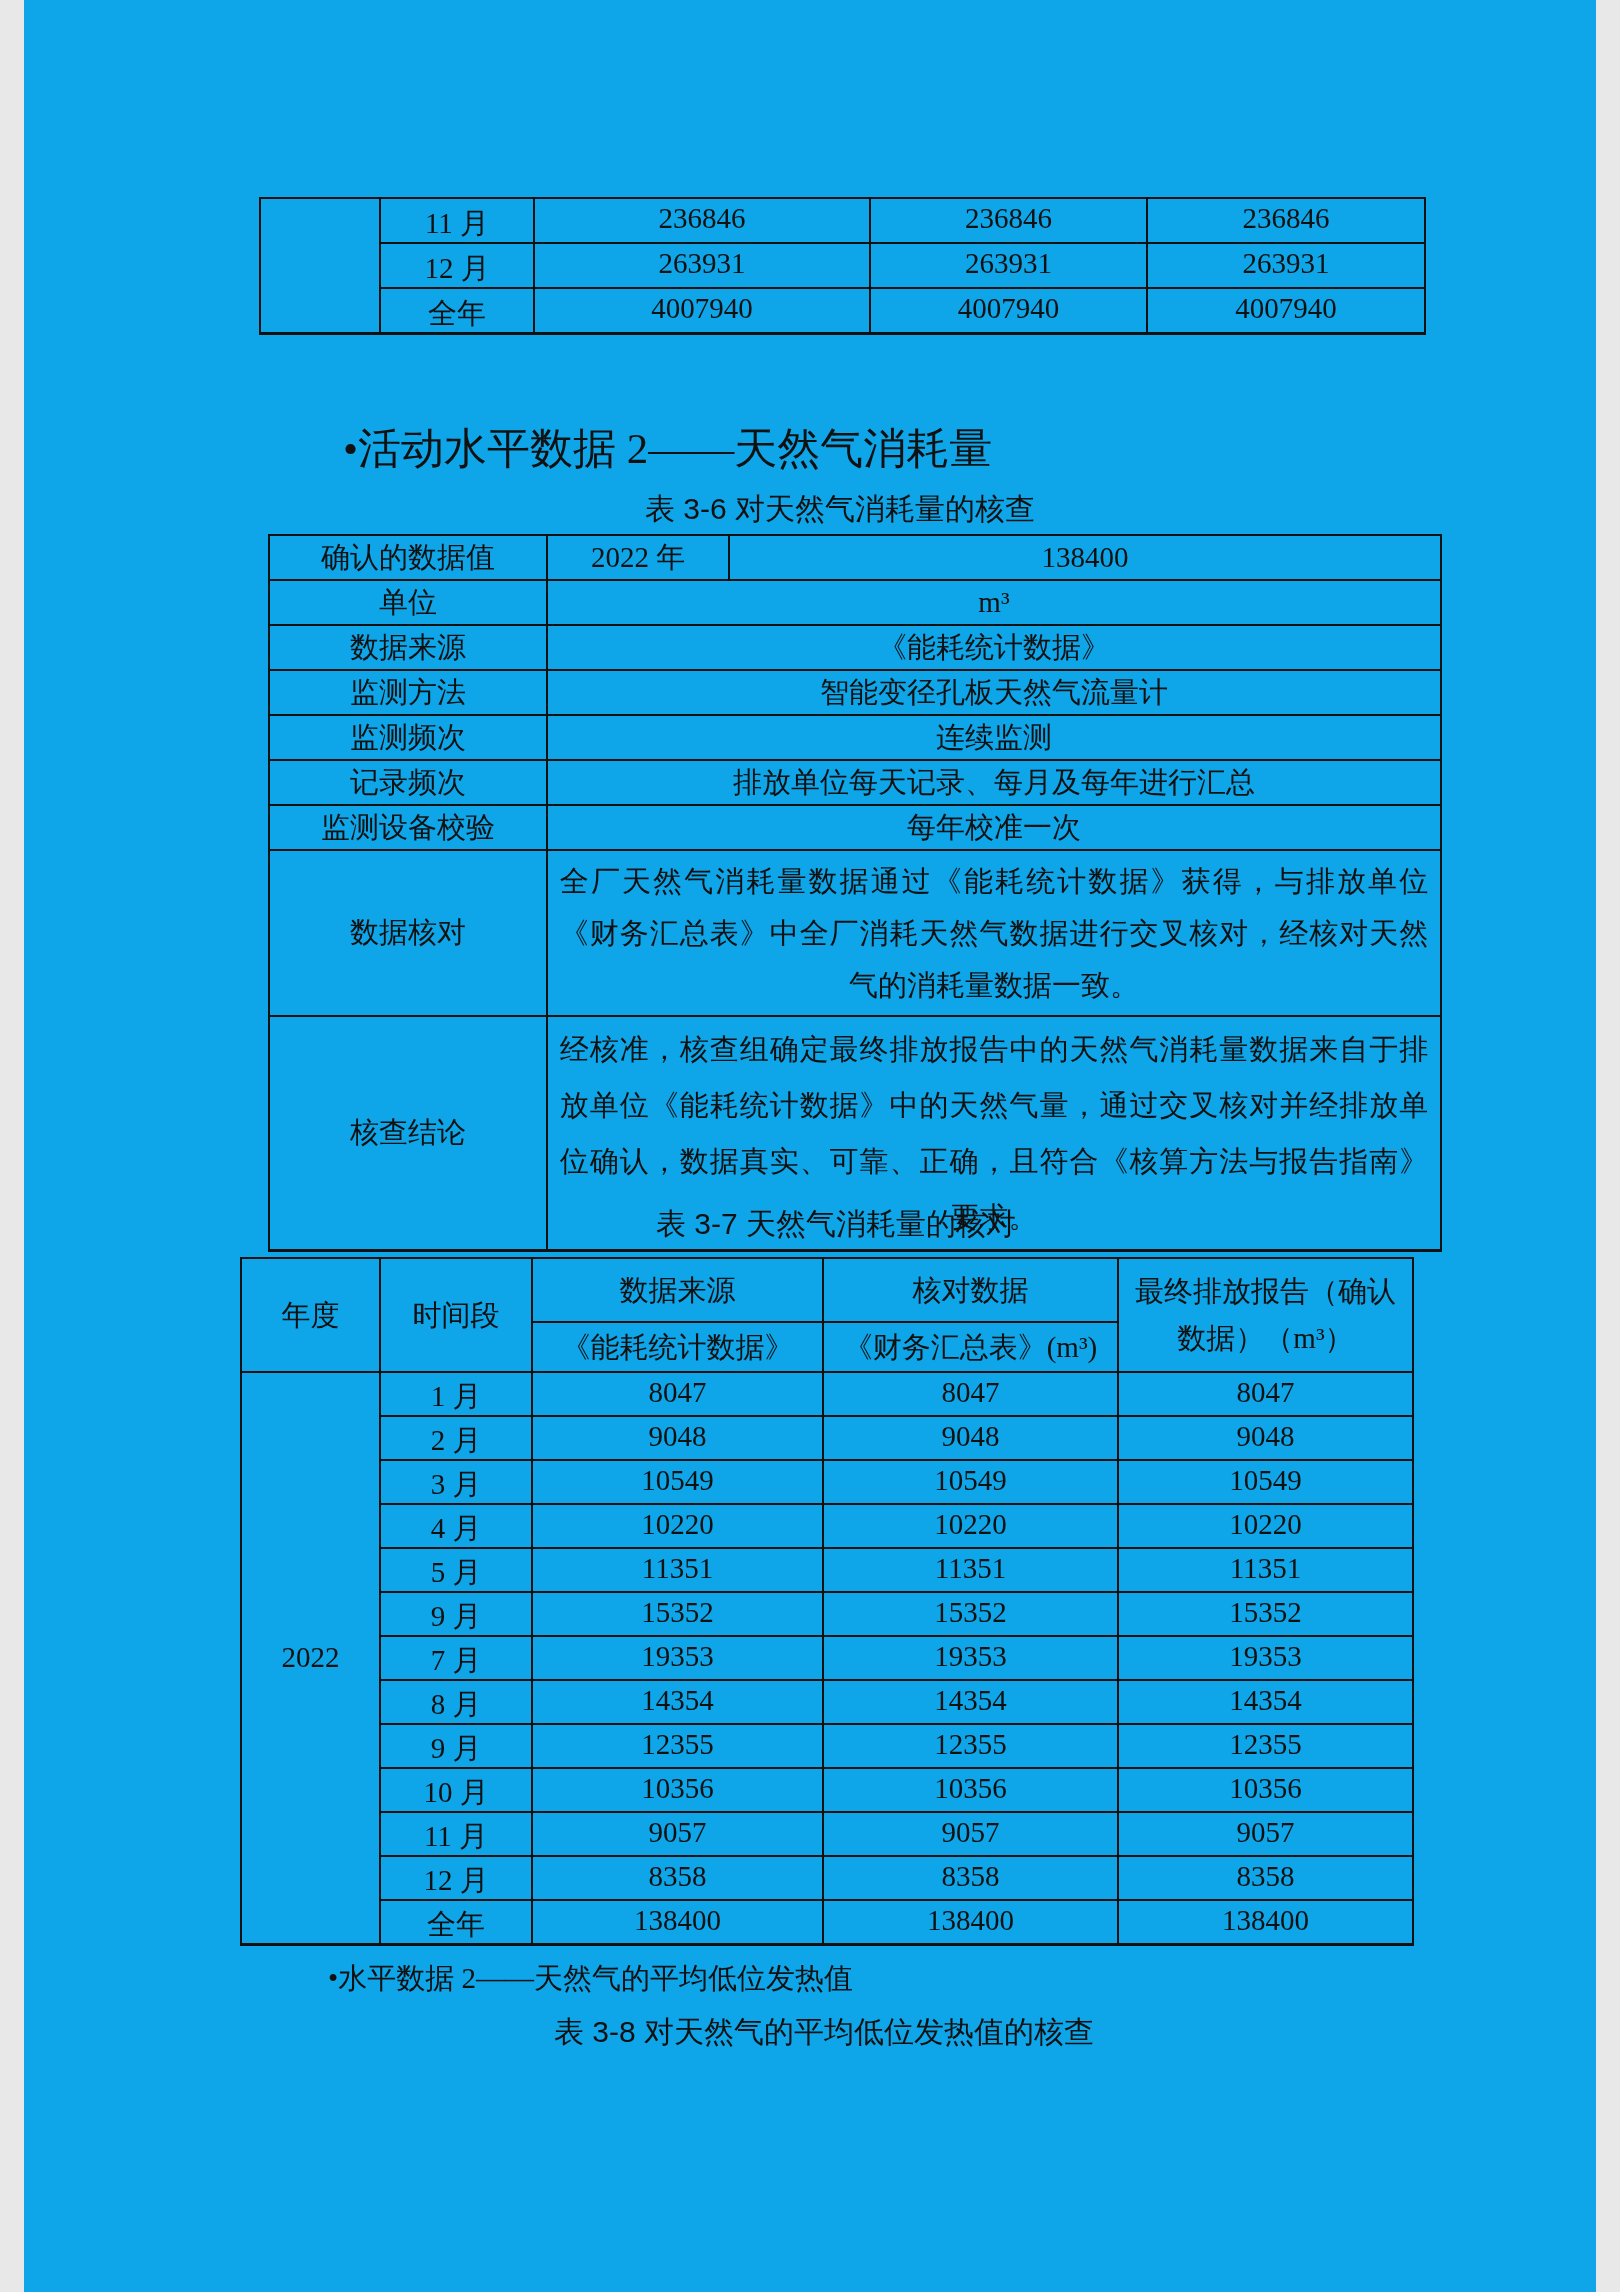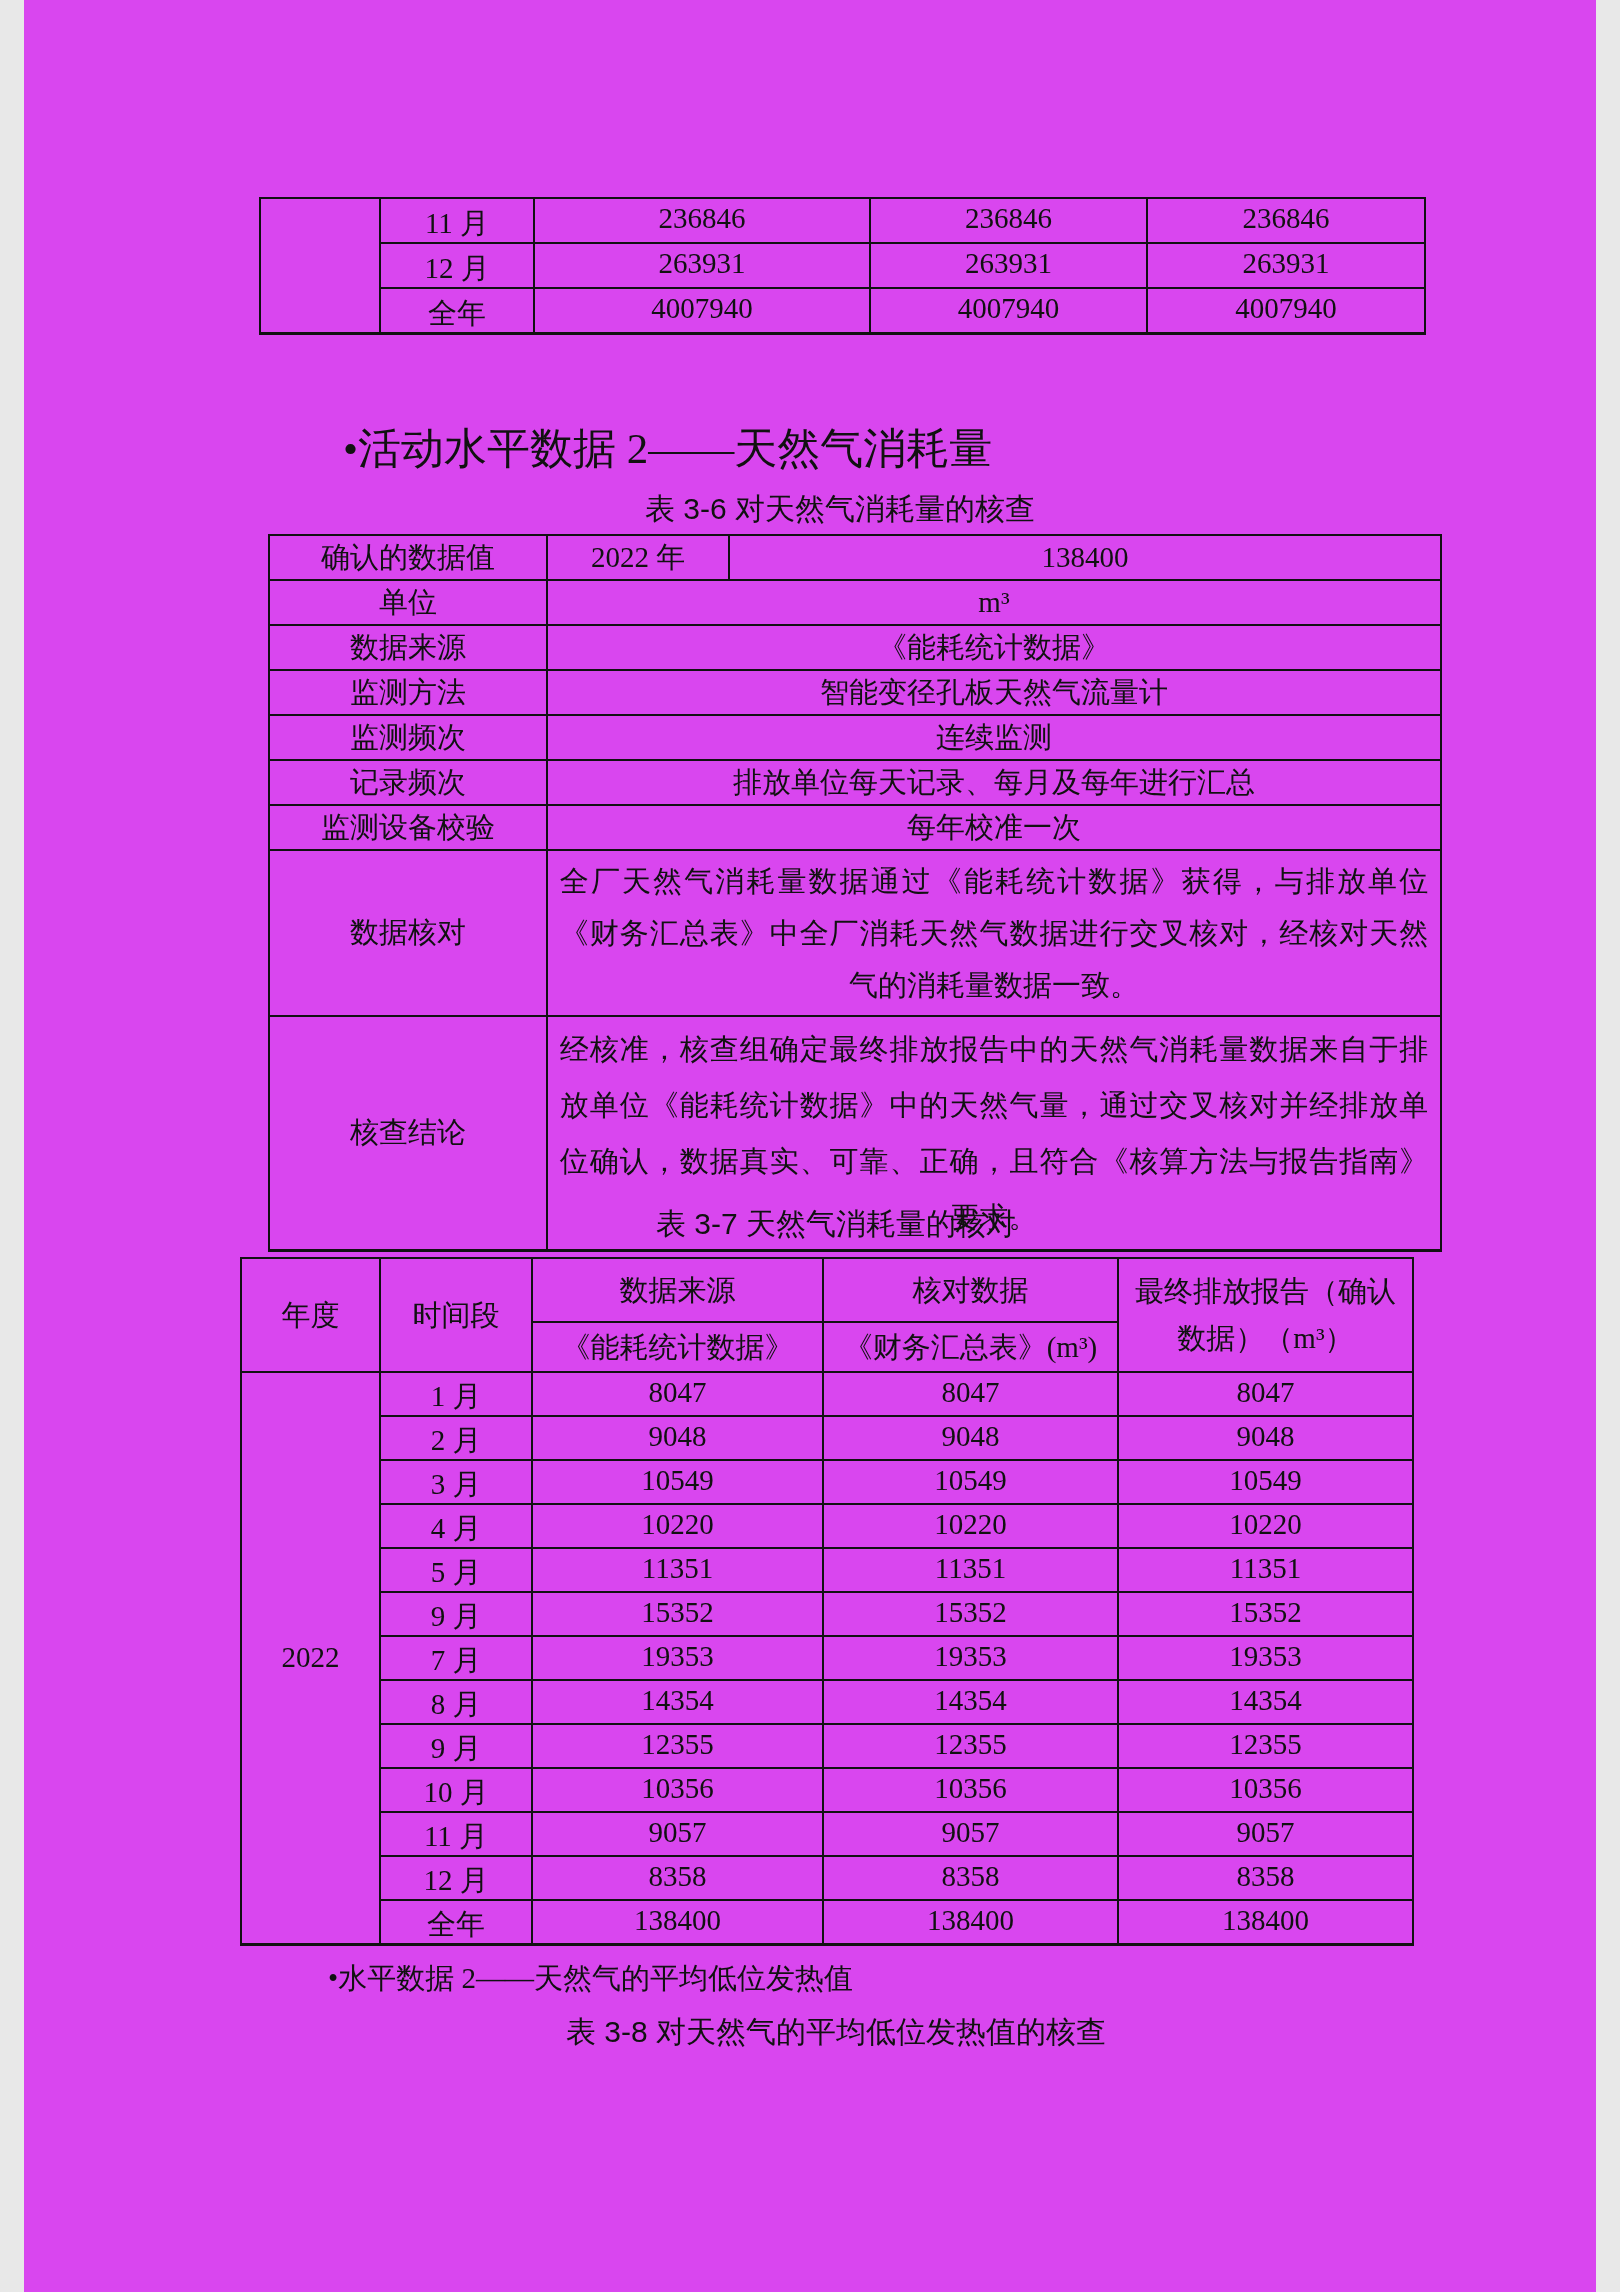--- a/index.html
+++ b/index.html
@@ -1,17 +1,17 @@
 <!DOCTYPE html>
 <html lang="zh"><head>
 <meta charset="utf-8">
 <style>
   html,body{margin:0;padding:0;background:#e8e8e8;}
   .page{
-    position:relative;width:1572px;height:2293px;background:#d946ef;
+    position:relative;width:1572px;height:2293px;background:#0ea5e9;
     color:#111;font-family:"Liberation Serif","DejaVu Serif",serif;
     overflow:hidden;margin:0 auto;
   }
   
   .tbl{position:absolute;border-collapse:collapse;table-layout:fixed;font-size:29px;color:#111;}
   .tbl td{border:2px solid #111;padding:0;text-align:center;overflow:hidden;}
   .tbl tr:last-child td{border-bottom-width:3.9px;}
   td.span-bottom{border-bottom-width:3.9px;}
   
   td.num{vertical-align:top;line-height:39px;}
@@ -36,21 +36,21 @@
   .t37 td.head2{vertical-align:middle;line-height:47px;padding:0 2px;}
   .t37 td.ycell{vertical-align:middle;line-height:39px;border-bottom-width:3.9px;}
   
   .sans{font-family:"Liberation Sans","DejaVu Sans",sans-serif;}
   .heading{position:absolute;left:309px;top:341px;font-size:34px;font-weight:bold;line-height:43px;white-space:nowrap;}
   .bullet1{position:absolute;left:319px;top:421px;font-size:43px;line-height:55px;white-space:nowrap;text-align:right;}
   .bullet2{position:absolute;left:304px;top:1956px;font-size:29px;line-height:45px;white-space:nowrap;}
   .caption{position:absolute;font-weight:normal;font-size:30px;line-height:39px;text-align:center;}
   .c36{left:230px;width:1172px;top:489px;}
   .c37{left:226px;width:1172px;top:1204px;}
-  .c38{left:226px;width:1172px;top:2012px;}
+  .c38{left:214px;width:1172px;top:2012px;}
 </style>
 </head>
 <body>
 
 <div class="page">
 
   <table class="tbl t-top">
     <colgroup>
         <col style="width:120px">
         <col style="width:154px">

